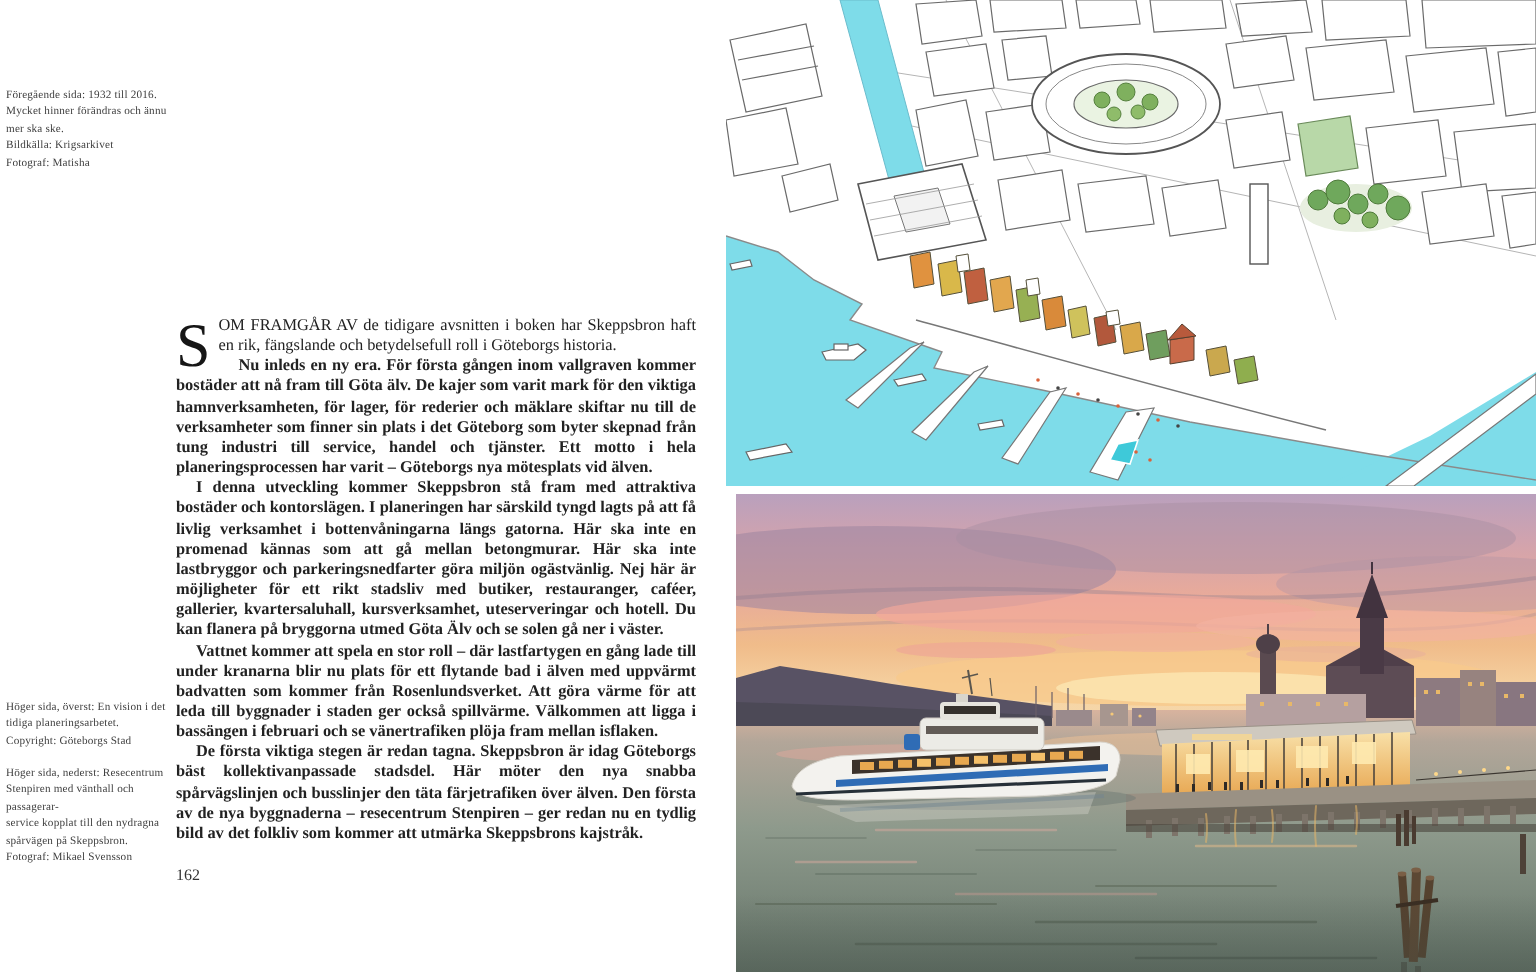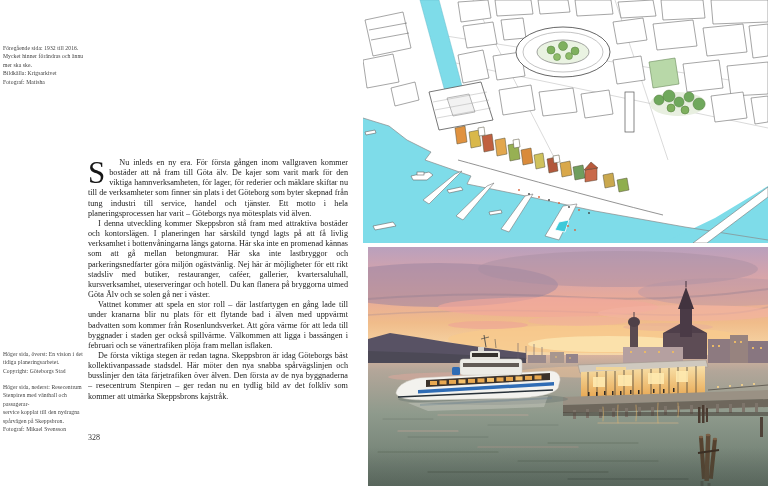--- a/index.html
+++ b/index.html
@@ -14,21 +14,21 @@
     white-space:pre-line;letter-spacing:0.1px;
   }
   .note-1{top:44px}
   .note-2{top:350px}
   .note-3{top:383px}
   .body-col{
     position:absolute;left:88px;top:158px;width:260px;
     font-size:8.2px;line-height:10.15px;text-align:justify;color:#222;
   }
   .para{margin:0;padding:0;}
-  .para.indent{text-indent:10px;}
+  .para.indent{text-indent:10px;font-weight:bold;}
   .dropcap{
     float:left;font-size:31px;line-height:25px;
     padding:2px 4px 0 0;color:#161616;
   }
   .pagenum{position:absolute;left:88px;top:433px;font-size:8px;color:#333;}
   
   figure{margin:0;padding:0;position:absolute;}
   .fig-top{left:363px;top:0;width:405px;height:243px;}
   .fig-bottom{left:368px;top:247px;width:400px;height:239px;}
   figure svg{display:block;width:100%;height:100%;}
@@ -48,29 +48,29 @@
 tidiga planeringsarbetet.
 Copyright: Göteborgs Stad</aside>
     <aside class="note note-3">Höger sida, nederst: Resecentrum
 Stenpiren med vänthall och passagerar-
 service kopplat till den nydragna
 spårvägen på Skeppsbron.
 Fotograf: Mikael Svensson</aside>
 
     <article class="body-col">
       <p class="para">
-        <span class="dropcap">S</span>
+        <span class="dropcap">S</span><span>OM FRAMGÅR AV de tidigare avsnitten i boken har Skeppsbron haft en rik, fängslande och betydelsefull roll i Göteborgs historia.</span>
       </p>
       <p class="para indent">Nu inleds en ny era. För första gången inom vallgraven kommer bostäder att nå fram till Göta älv. De kajer som varit mark för den viktiga hamnverksamheten, för lager, för rederier och mäklare skiftar nu till de verksamheter som finner sin plats i det Göteborg som byter skepnad från tung industri till service, handel och tjänster. Ett motto i hela planeringsprocessen har varit – Göteborgs nya mötesplats vid älven.</p>
       <p class="para indent">I denna utveckling kommer Skeppsbron stå fram med attraktiva bostäder och kontorslägen. I planeringen har särskild tyngd lagts på att få livlig verksamhet i bottenvåningarna längs gatorna. Här ska inte en promenad kännas som att gå mellan betongmurar. Här ska inte lastbryggor och parkeringsnedfarter göra miljön ogästvänlig. Nej här är möjligheter för ett rikt stadsliv med butiker, restauranger, caféer, gallerier, kvartersaluhall, kursverksamhet, uteserveringar och hotell. Du kan flanera på bryggorna utmed Göta Älv och se solen gå ner i väster.</p>
       <p class="para indent">Vattnet kommer att spela en stor roll – där lastfartygen en gång lade till under kranarna blir nu plats för ett flytande bad i älven med uppvärmt badvatten som kommer från Rosenlundsverket. Att göra värme för att leda till byggnader i staden ger också spillvärme. Välkommen att ligga i bassängen i februari och se vänertrafiken plöja fram mellan isflaken.</p>
       <p class="para indent">De första viktiga stegen är redan tagna. Skeppsbron är idag Göteborgs bäst kollektivanpassade stadsdel. Här möter den nya snabba spårvägslinjen och busslinjer den täta färjetrafiken över älven. Den första av de nya byggnaderna – resecentrum Stenpiren – ger redan nu en tydlig bild av det folkliv som kommer att utmärka Skeppsbrons kajstråk.</p>
     </article>
 
-    <div class="pagenum">328</div>
+    <div class="pagenum">162</div>
   </section>
 
   <section>
 
     <figure class="fig-top">
       <svg viewBox="0 0 405 243" preserveAspectRatio="none">
         <rect width="405" height="243" fill="#ffffff"></rect>
 
         <g stroke="#b5b5b5" stroke-width="0.5">
           <line x1="110" y1="0" x2="195" y2="165"></line>

